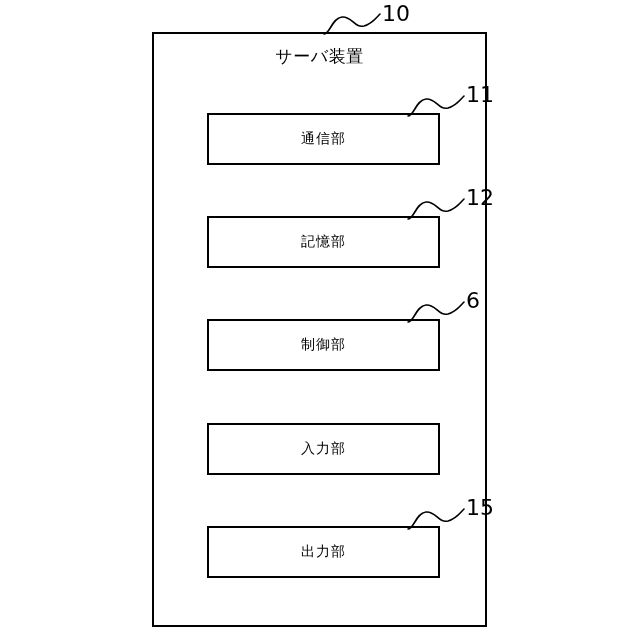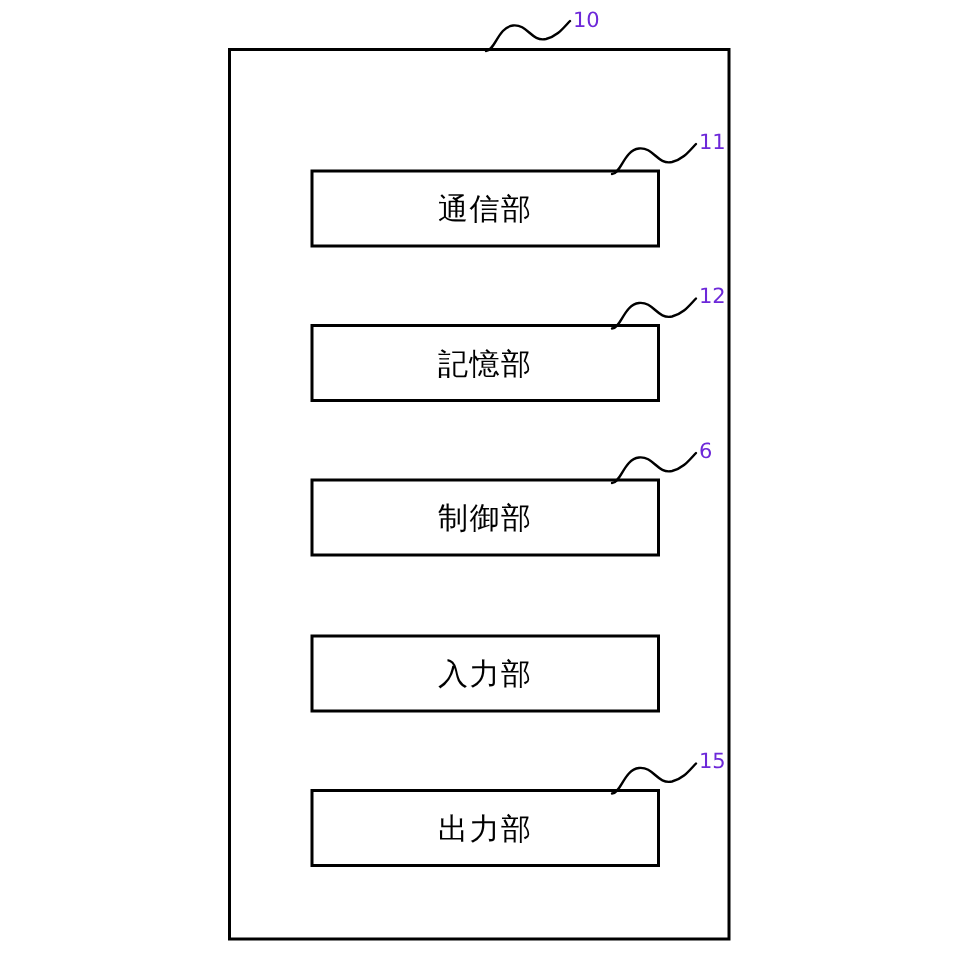--- a/index.html
+++ b/index.html
@@ -50,21 +50,21 @@
   }
   .unit-label {
     position: absolute;
     left: 0;
     top: 0;
     width: 100%;
     height: 100%;
     display: flex;
     align-items: center;
     justify-content: center;
-    font-size: 20px;
+    font-size: 14px;
     color: #000000;
     letter-spacing: 1px;
     white-space: nowrap;
   }
   
   .callout {
     position: absolute;
     width: 96px;
     height: 34px;
     pointer-events: none;
@@ -73,34 +73,35 @@
     position: absolute;
     left: 0;
     top: 0;
     display: block;
     overflow: visible;
   }
   .ref-num {
     position: absolute;
     left: 62px;
     top: 0px;
-    font-size: 14px;
+    font-size: 22px;
     line-height: 18px;
-    color: #6d28d9;
+    color: #000000;
     white-space: nowrap;
   }
   #callout-10 { left: 320px; top: 4px; }
   #callout-10 .ref-num { left: 62px; top: 1px; }
 </style>
 </head>
 <body>
 
 <div id="figure">
 
   <div id="outer-box">
+    <div id="outer-title">サーバ装置</div>
 
     <div class="unit-box" style="top:79px;">
       <div class="unit-label">通信部</div>
     </div>
 
     <div class="unit-box" style="top:182px;">
       <div class="unit-label">記憶部</div>
     </div>
 
     <div class="unit-box" style="top:285px;">

